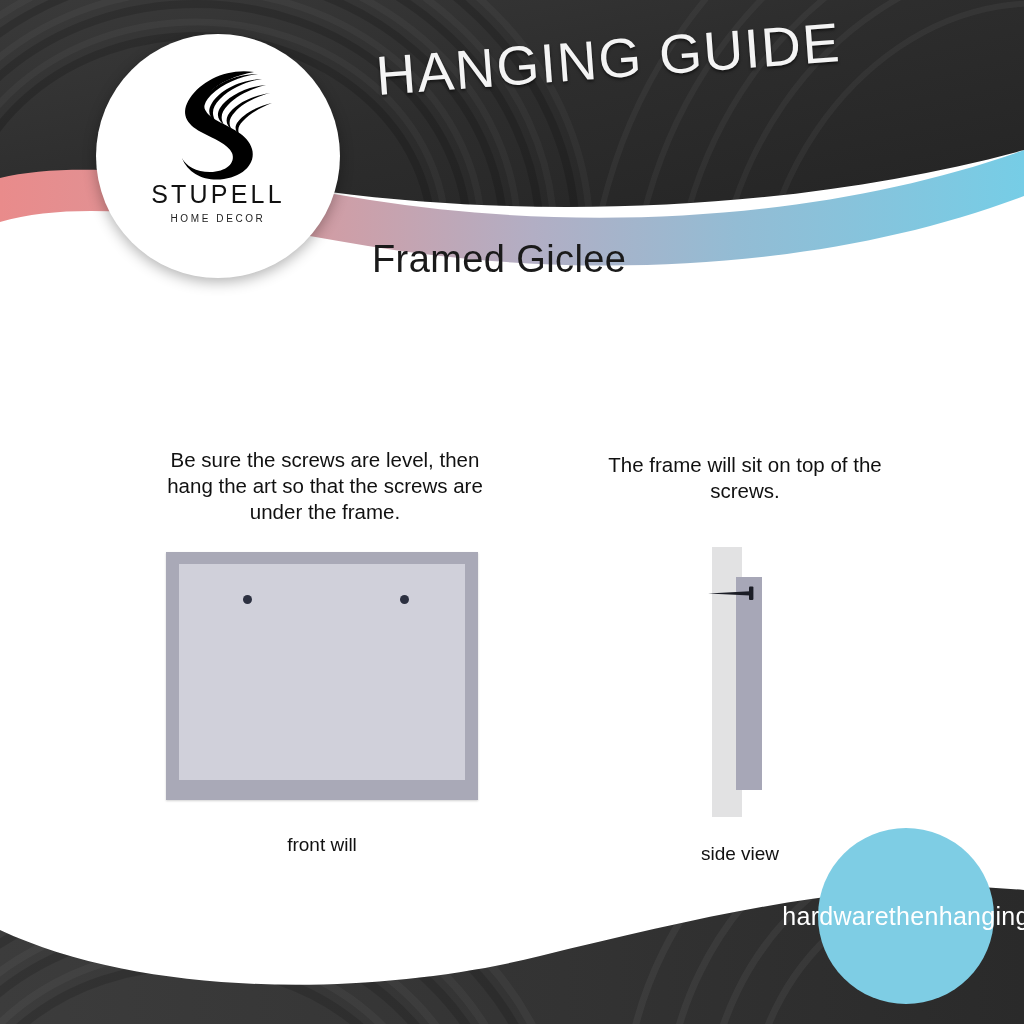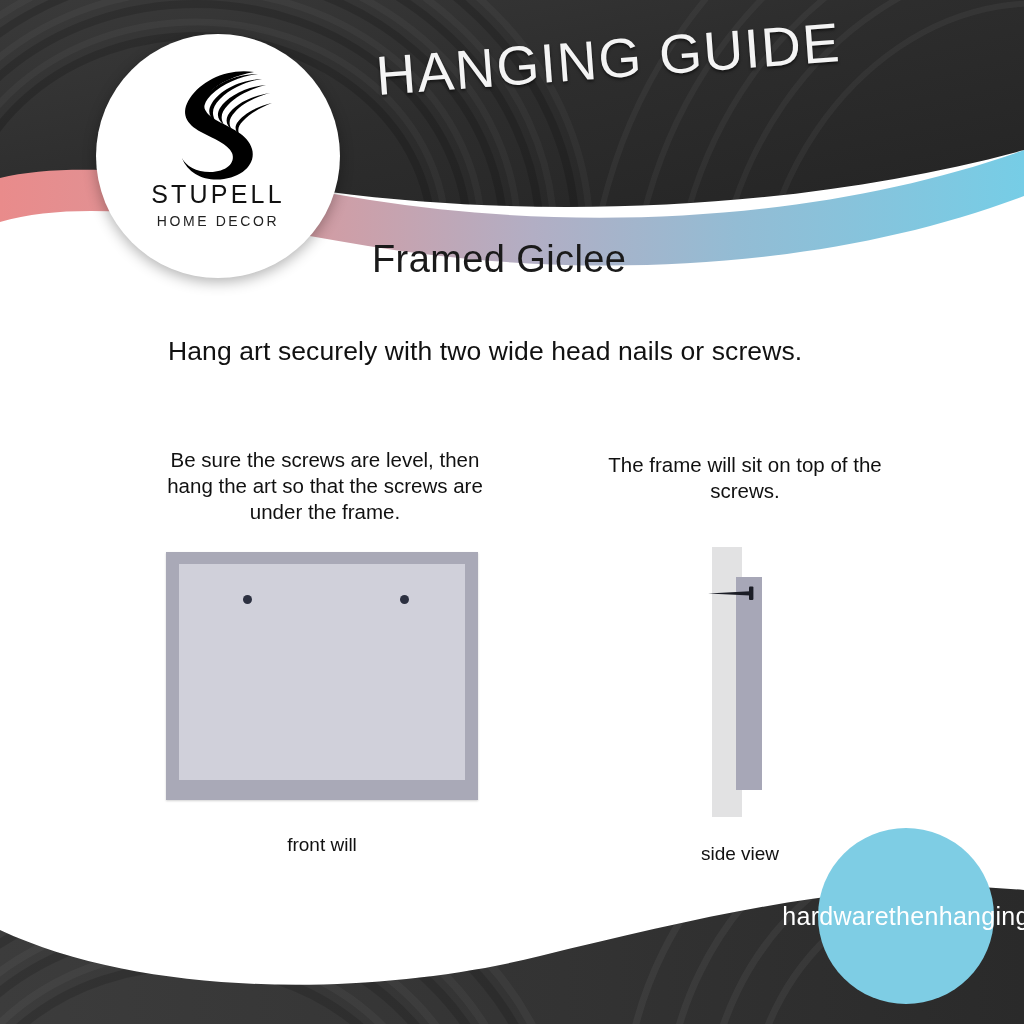--- a/index.html
+++ b/index.html
@@ -45,21 +45,21 @@
     padding-top:26px;
     box-sizing:border-box;
     overflow:hidden;
   }
   #logo-mark{width:120px;height:122px;display:block;}
   #logo-name{
     font-size:25px;letter-spacing:3.2px;color:#111;
     margin-top:0;font-weight:400;line-height:1;
   }
   #logo-sub{
-    font-size:14px;letter-spacing:2.6px;color:#222;
+    font-size:10px;letter-spacing:2.6px;color:#222;
     margin-top:7px;font-weight:400;line-height:1;
   }
 
   
   #subtitle{
     position:absolute;left:372px;top:238px;
     font-size:38px;color:#1a1a1a;font-weight:400;
     letter-spacing:.4px;white-space:nowrap;
   }
   #lede{
@@ -232,21 +232,20 @@
         <path d="M114,43 C97,47 84,55 79,63 C76,68 78,72 82,76
                  C79,70 80,66 85,61 C92,53 104,47 114,43 Z"></path>
       </g>
     </svg>
     <div id="logo-name">STUPELL</div>
     <div id="logo-sub">HOME DECOR</div>
   </div>
 
   <div id="subtitle">Framed Giclee</div>
 
-  <div id="lede">Hang art securely with two wide head nails or screws.</div>
 
   <div class="caption-block" id="cap-front">Be sure the screws are level, then hang the art so that the screws are under the frame.</div>
 
   <div class="caption-block" id="cap-side">The frame will sit on top of the screws.</div>
 
   <div id="front-view">
     <div id="front-mat">
       <span class="screw-dot" id="screw-left"></span>
       <span class="screw-dot" id="screw-right"></span>
     </div>

